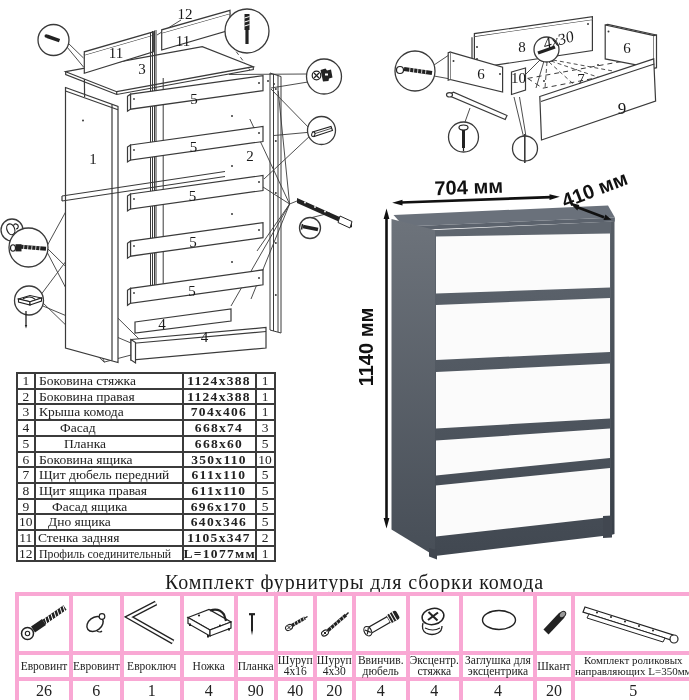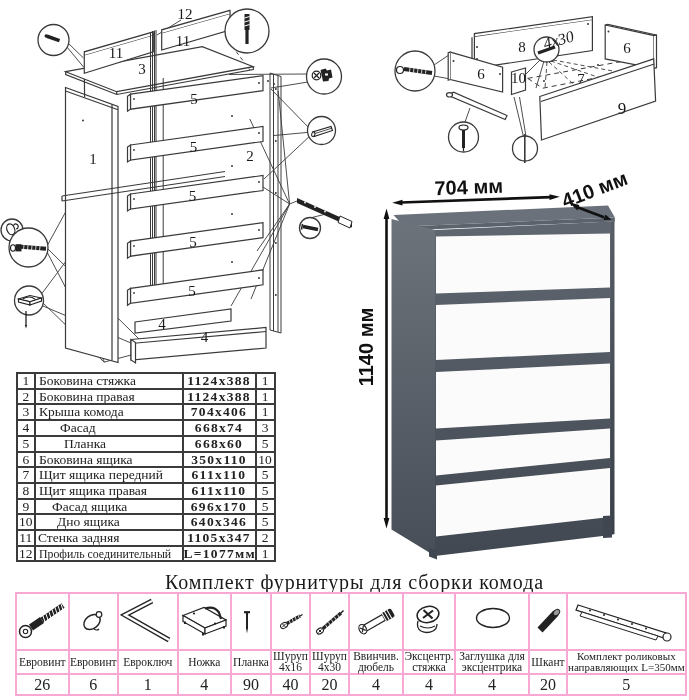--- a/index.html
+++ b/index.html
@@ -6,21 +6,21 @@
 #page{position:relative;width:689px;height:700px;background:#fff;font-family:"Liberation Serif",serif;overflow:hidden;}
 #diag{position:absolute;left:0;top:0;}
 table{border-collapse:collapse;}
 #parts{position:absolute;left:15.5px;top:372px;table-layout:fixed;width:258px;}
 #parts td{border:2px solid #3b3b3b;padding:0;font-size:13.5px;line-height:13.7px;white-space:nowrap;overflow:hidden;color:#222;}
 #parts td.n{text-align:center;}
 #parts td.nm{padding-left:3px;}
 #parts td.sz{text-align:center;letter-spacing:1.3px;font-weight:bold;}
 #title{position:absolute;left:10px;top:571px;width:689px;text-align:center;font-size:20px;letter-spacing:0.9px;color:#1a1a1a;}
 #hw{position:absolute;left:15px;top:592px;table-layout:fixed;}
-#hw td{border:2px solid #f9a8d4;padding:0;text-align:center;vertical-align:middle;color:#222;}
+#hw td{border:4px solid #f9a8d4;padding:0;text-align:center;vertical-align:middle;color:#222;}
 #hw td.ic{height:55px;}
 #hw td.ic svg{display:block;margin:0 auto;}
 #hw td.lb{height:21px;font-size:11.5px;line-height:11px;}
 #hw td.qt{height:19px;font-size:16px;line-height:18px;}
 </style>
 </head>
 <body>
 <div id="page">
 <svg id="diag" width="689" height="700" viewBox="0 0 689 700" xmlns="http://www.w3.org/2000/svg">
 
@@ -411,39 +411,39 @@
           <td class="n">5</td>
         </tr>
 <tr>
           <td class="n">6</td>
           <td class="nm">Боковина ящика</td>
           <td class="sz">350x110</td>
           <td class="n">10</td>
         </tr>
 <tr>
           <td class="n">7</td>
-          <td class="nm">Щит ящика передний</td>
+          <td class="nm">Щит дюбель передний</td>
           <td class="sz">611x110</td>
           <td class="n">5</td>
         </tr>
 <tr>
           <td class="n">8</td>
           <td class="nm">Щит ящика правая</td>
           <td class="sz">611x110</td>
           <td class="n">5</td>
         </tr>
 <tr>
           <td class="n">9</td>
           <td class="nm" style="padding-left:16px">Фасад ящика</td>
           <td class="sz">696x170</td>
           <td class="n">5</td>
         </tr>
 <tr>
           <td class="n">10</td>
-          <td class="nm" style="padding-left:21px">Дно ящика</td>
+          <td class="nm" style="padding-left:12px">Дно ящика</td>
           <td class="sz">640x346</td>
           <td class="n">5</td>
         </tr>
 <tr>
           <td class="n">11</td>
           <td class="nm" style="padding-left:2px">Стенка задняя</td>
           <td class="sz">1105x347</td>
           <td class="n">2</td>
         </tr>
 <tr>

